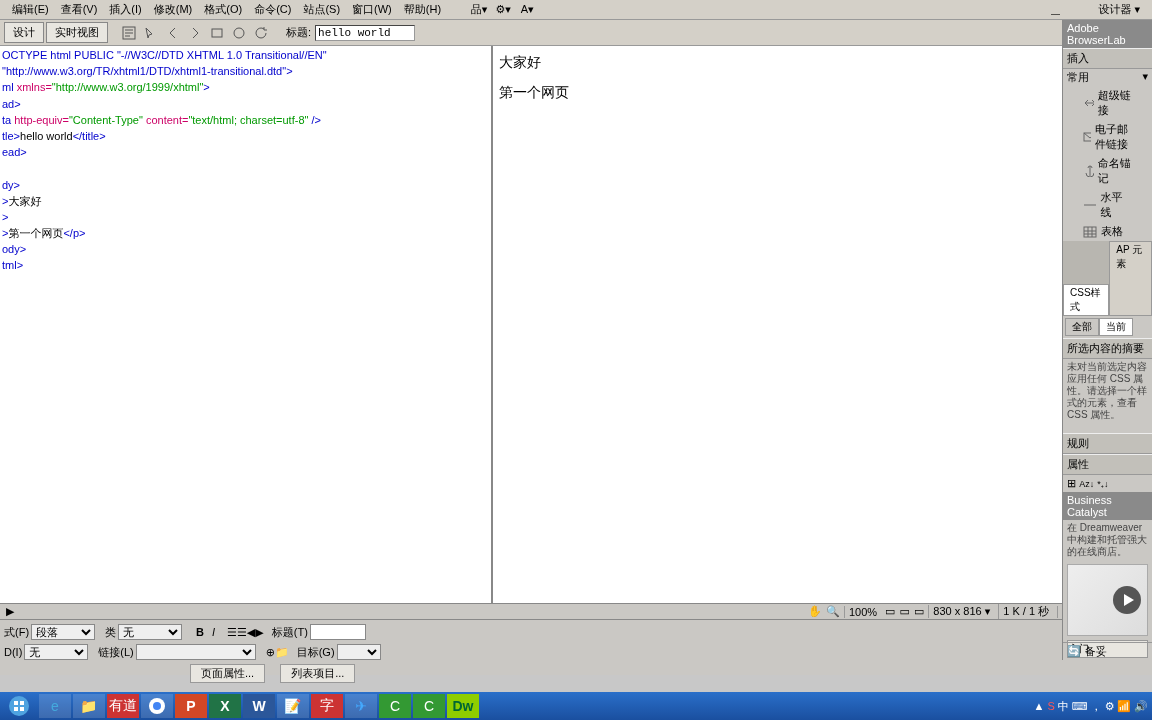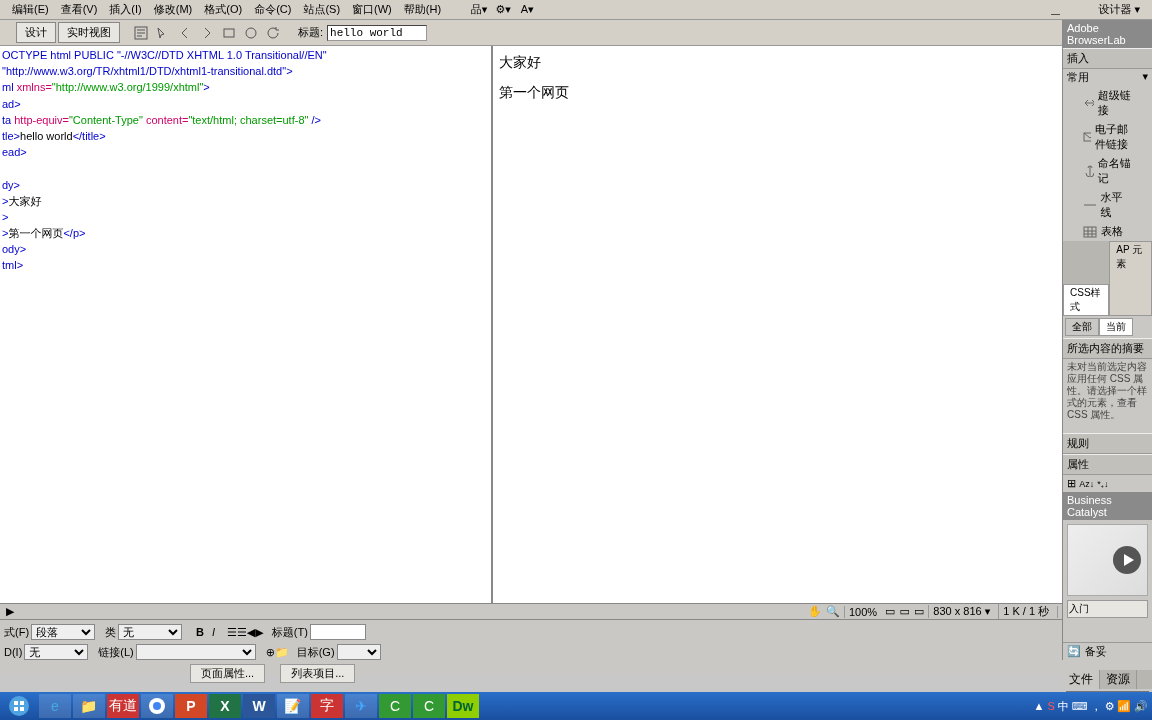--- a/index.html
+++ b/index.html
@@ -3,21 +3,21 @@
 <meta charset="utf-8">
 <style>
 * { margin: 0; padding: 0; box-sizing: border-box; font-family: "Microsoft YaHei", Tahoma, sans-serif; font-size: 11px; }
 body { background: #c8c8c8; width: 1152px; height: 720px; overflow: hidden; position: relative; }
 
 .menubar { background: #d4d0c8; height: 20px; display: flex; align-items: center; padding: 0 6px; border-bottom: 1px solid #999; font-size: 12px; }
 .menubar .menu-item { padding: 2px 6px; cursor: pointer; }
 .menubar .right { margin-left: auto; display: flex; }
 .menubar .icon-btn { width: 24px; text-align: center; padding: 2px; }
 
-.toolbar { background: #d4d0c8; height: 26px; display: flex; align-items: center; padding: 0 16px; border-bottom: 1px solid #999; position: relative; }
+.toolbar { background: #d4d0c8; height: 26px; display: flex; align-items: center; padding: 0 4px; border-bottom: 1px solid #999; position: relative; }
 .toolbar .btn { padding: 2px 8px; border: 1px solid #888; background: #e8e6e0; margin-right: 2px; font-size: 11px; }
 .toolbar .icon { width: 18px; height: 18px; display: inline-flex; align-items: center; justify-content: center; margin: 0 2px; }
 .toolbar .label { padding: 0 4px; font-size: 11px; }
 .toolbar input { border: 1px inset #999; height: 16px; width: 100px; font-size: 11px; font-family: "Courier New", monospace; padding: 0 2px; }
 .tb-min { position: absolute; right: 4px; top: 2px; font-size: 10px; }
 
 .main { display: flex; height: 557px; }
 .code-pane { width: 493px; background: #fff; border-right: 2px solid #888; font-family: "Courier New", monospace; font-size: 12px; white-space: pre; padding: 2px; color: #333; overflow: hidden; line-height: 1.35; }
 .code-pane .tag { color: #0000cc; }
 .code-pane .attr { color: #cc0066; }
@@ -264,20 +264,21 @@
       <span class="active">当前</span>
     </div>
   <div class="panel-head b">所选内容的摘要</div>
   <div class="panel-text">未对当前选定内容应用任何 CSS 属性。请选择一个样式的元素，查看 CSS 属性。</div>
   <div style="height:10px"></div>
   <div class="panel-head b">规则</div>
   <div class="panel-head b">属性</div>
   <div style="padding:2px 4px"><span>⊞</span> <span style="font-size:9px">Aᴢ↓</span> <span style="font-size:9px">*₊↓</span></div>
 
   <div class="panel-head">Business Catalyst</div>
+  <div class="panel-text">在 Dreamweaver 中构建和托管强大的在线商店。</div>
   <div class="bc-thumb">
       <div class="play"></div>
     </div>
   <div class="login-btn">入门</div>
   <div style="height:50px"></div>
 
   <div class="files-tabs">
       <span class="active">文件</span>
       <span>资源</span>
     </div>

